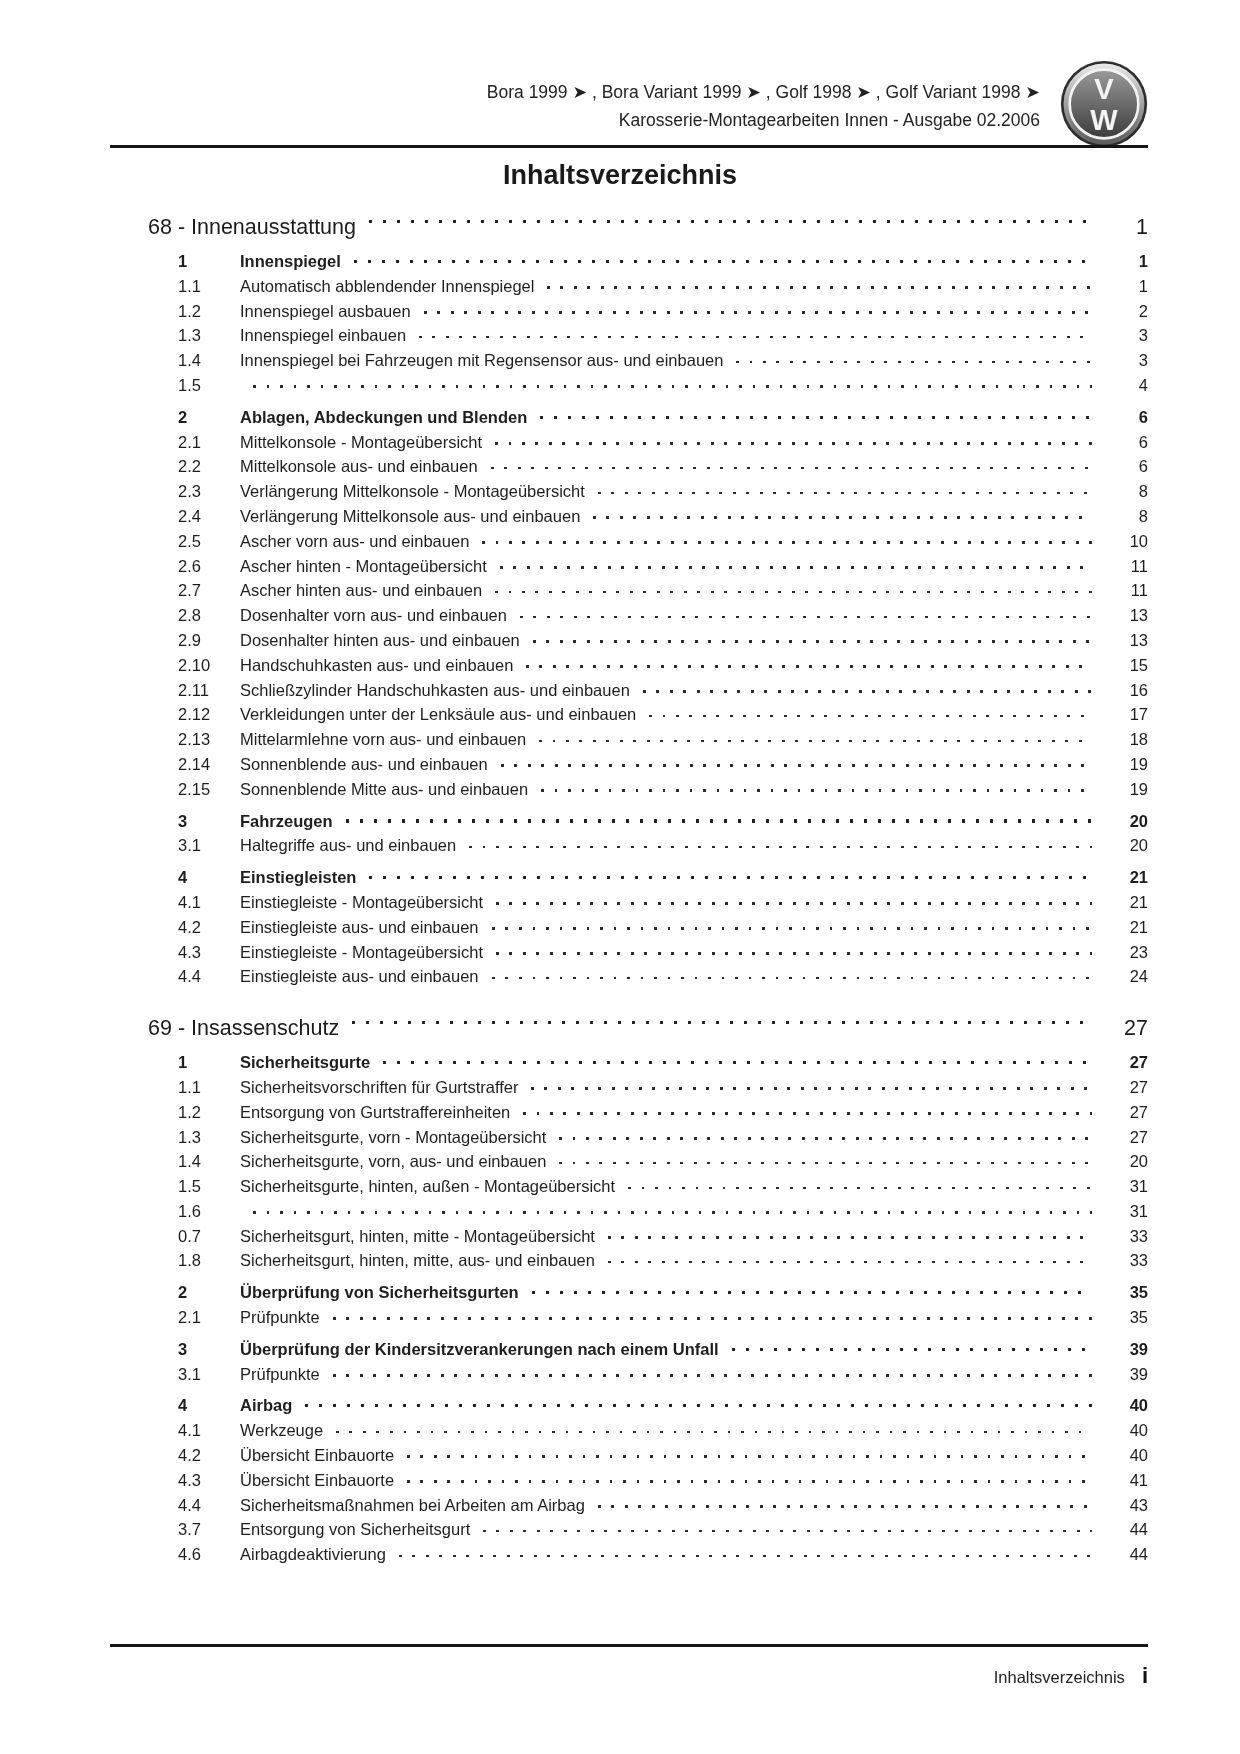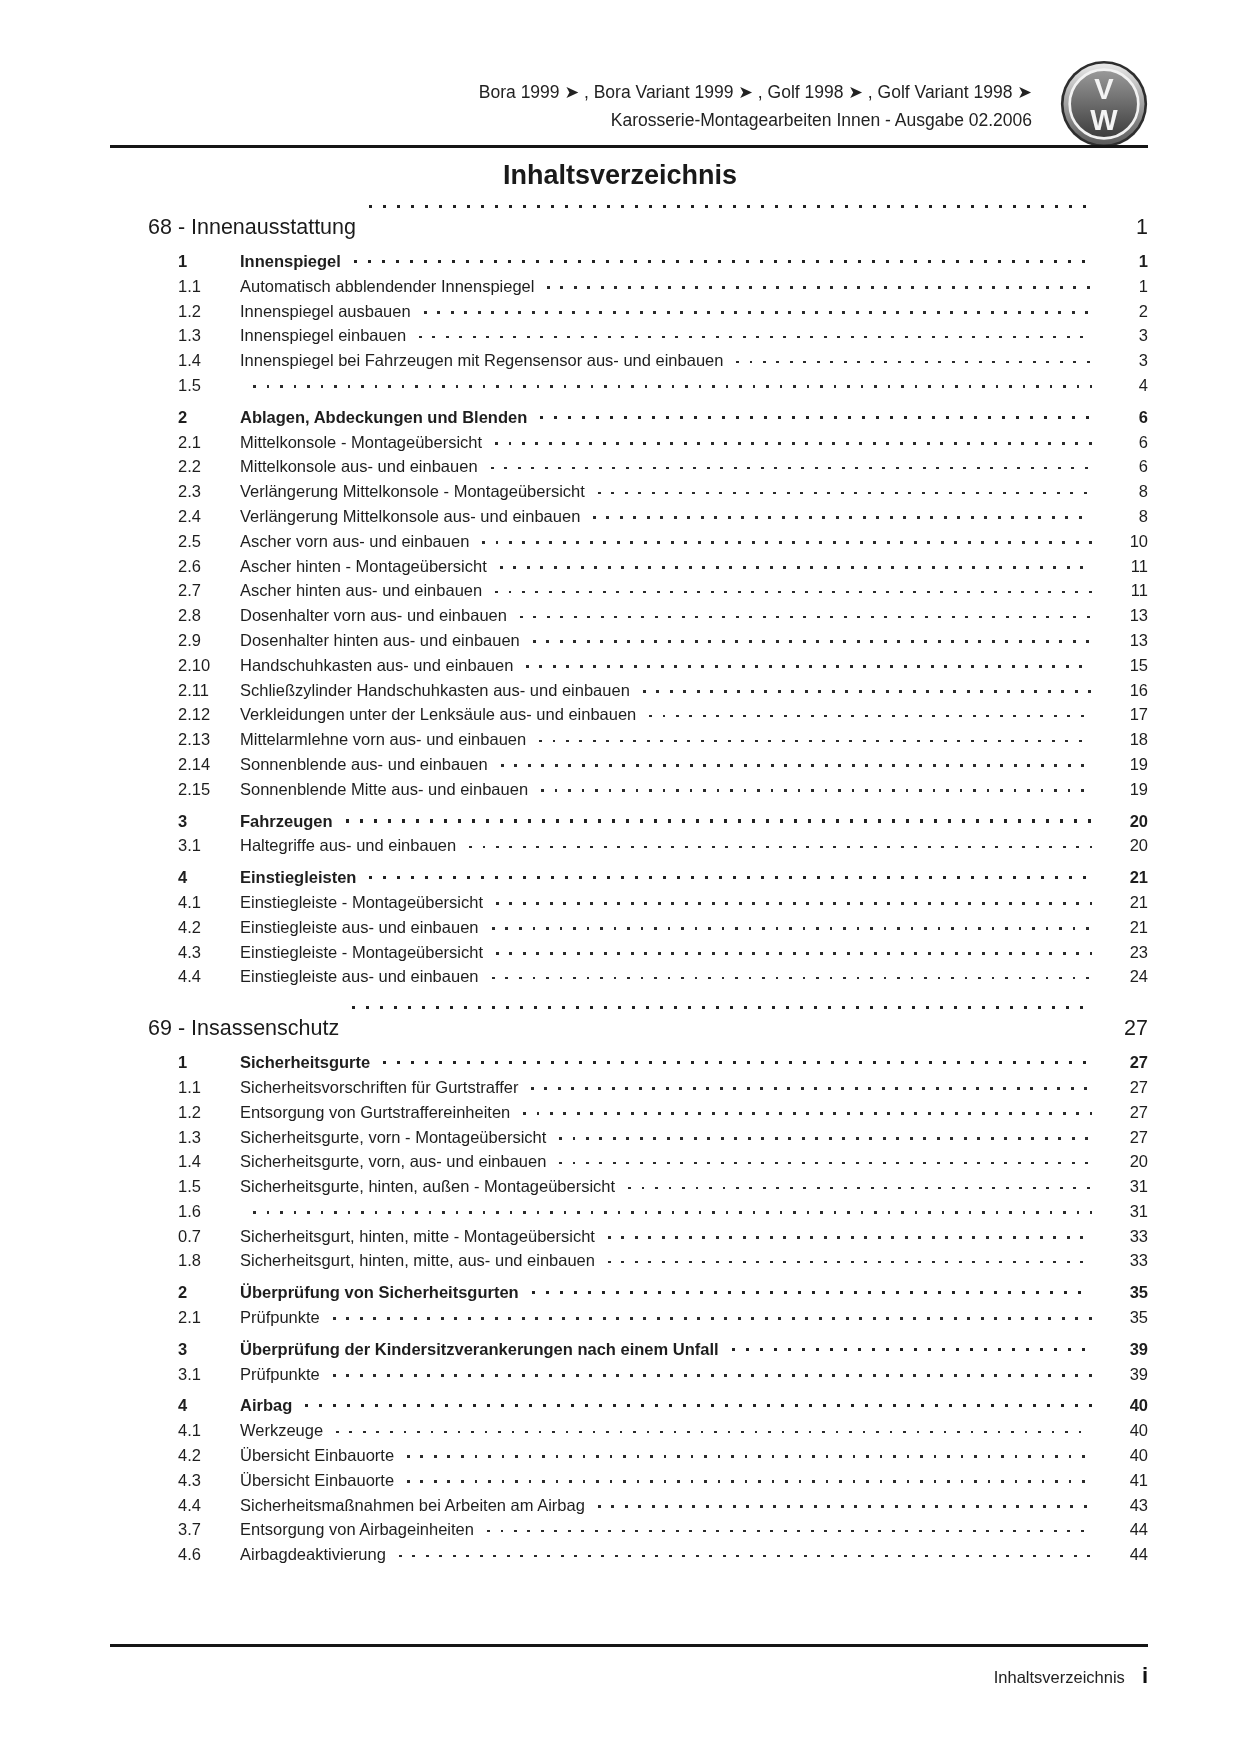--- a/index.html
+++ b/index.html
@@ -12,21 +12,21 @@
     height: 1754px;
     background: #fff;
     overflow: hidden;
   }
 
   
   .header-text {
     position: absolute;
     top: 78px;
     left: 110px;
-    right: 208px;
+    right: 200px;
     text-align: right;
     font-size: 17.5px;
     line-height: 28px;
     color: #222;
   }
   .vw-logo {
     position: absolute;
     top: 60px;
     right: 92px;
     width: 88px;
@@ -54,21 +54,21 @@
 
   
   .toc {
     position: absolute;
     top: 212px;
     left: 148px;
     right: 92px;
   }
   .chapter-row {
     display: flex;
-    align-items: flex-start;
+    align-items: center;
     margin: 24px 0 7px 0;
     font-size: 21.5px;
     line-height: 30px;
     color: #1b1b1b;
   }
   .chapter-row:first-child { margin-top: 0; }
   .chapter-label { white-space: nowrap; }
 
   .row {
     display: flex;
@@ -438,21 +438,21 @@
         <span class="pagenum">41</span>
       </div>
       <div class="row">
         <span class="num">4.4</span>
         <span class="entry-title">Sicherheitsmaßnahmen bei Arbeiten am Airbag</span>
         <span class="leader"></span>
         <span class="pagenum">43</span>
       </div>
       <div class="row">
         <span class="num">3.7</span>
-        <span class="entry-title">Entsorgung von Airbageinheiten</span>
+        <span class="entry-title">Entsorgung von Sicherheitsgurt</span>
         <span class="leader"></span>
         <span class="pagenum">44</span>
       </div>
       <div class="row">
         <span class="num">4.6</span>
         <span class="entry-title">Airbagdeaktivierung</span>
         <span class="leader"></span>
         <span class="pagenum">44</span>
       </div>
     </div>

